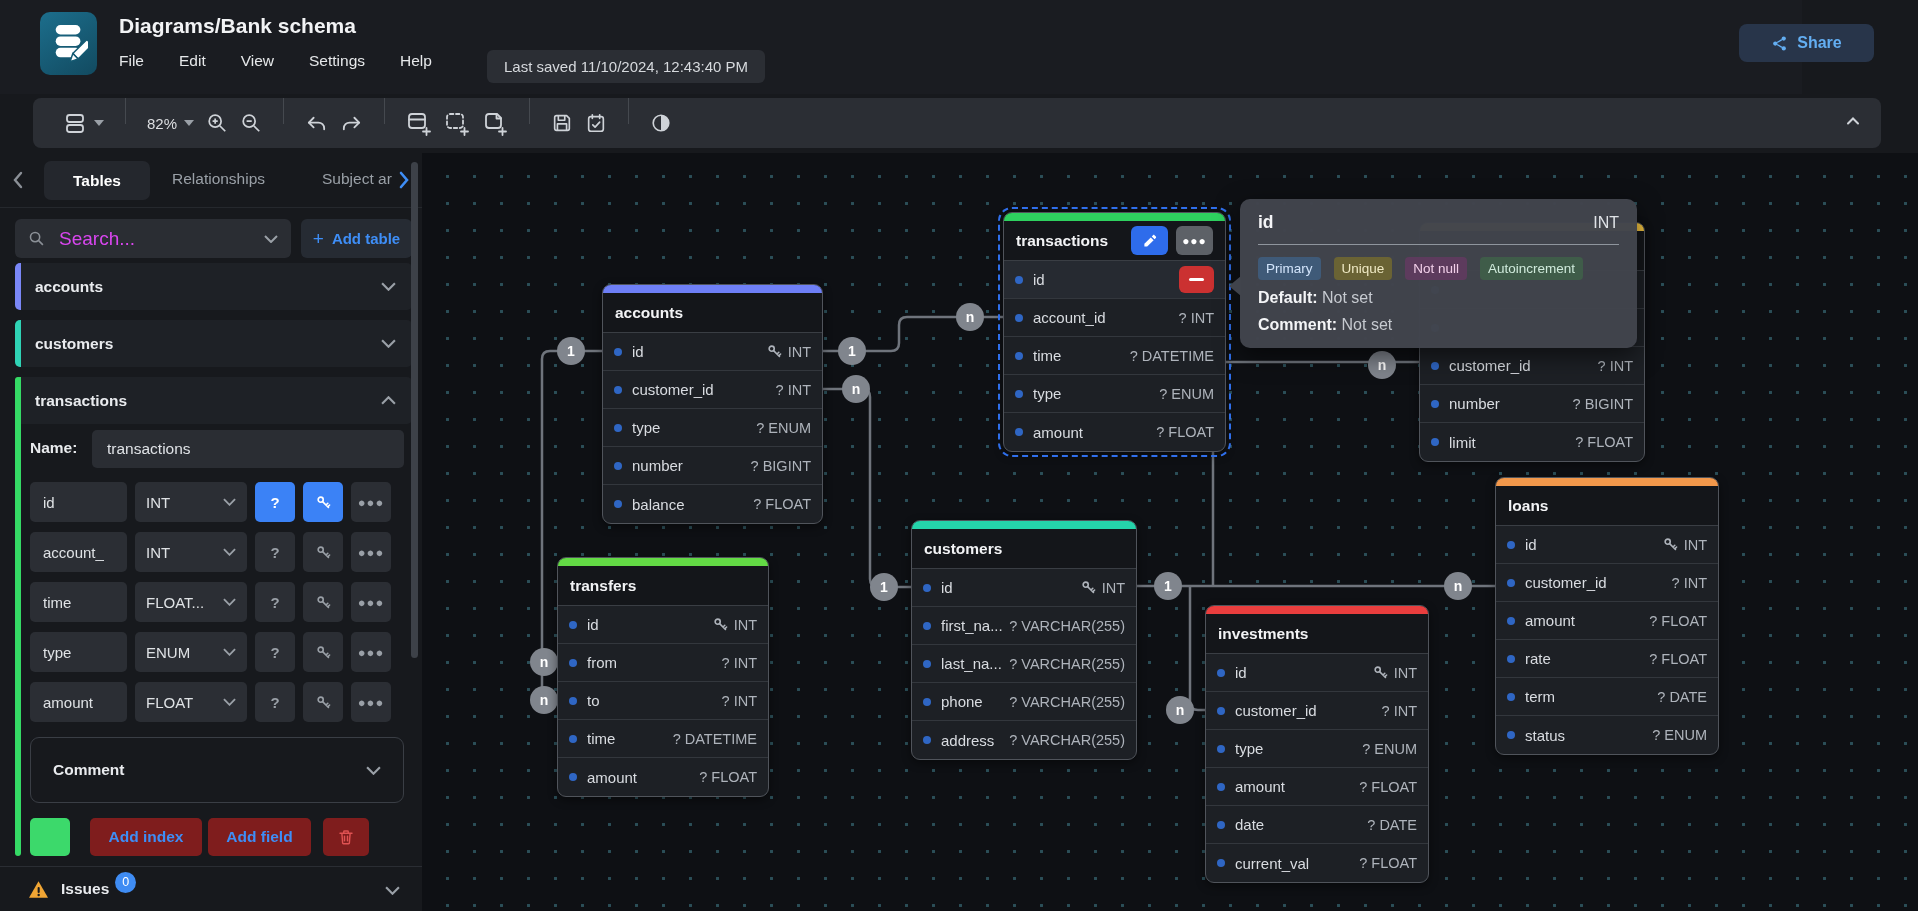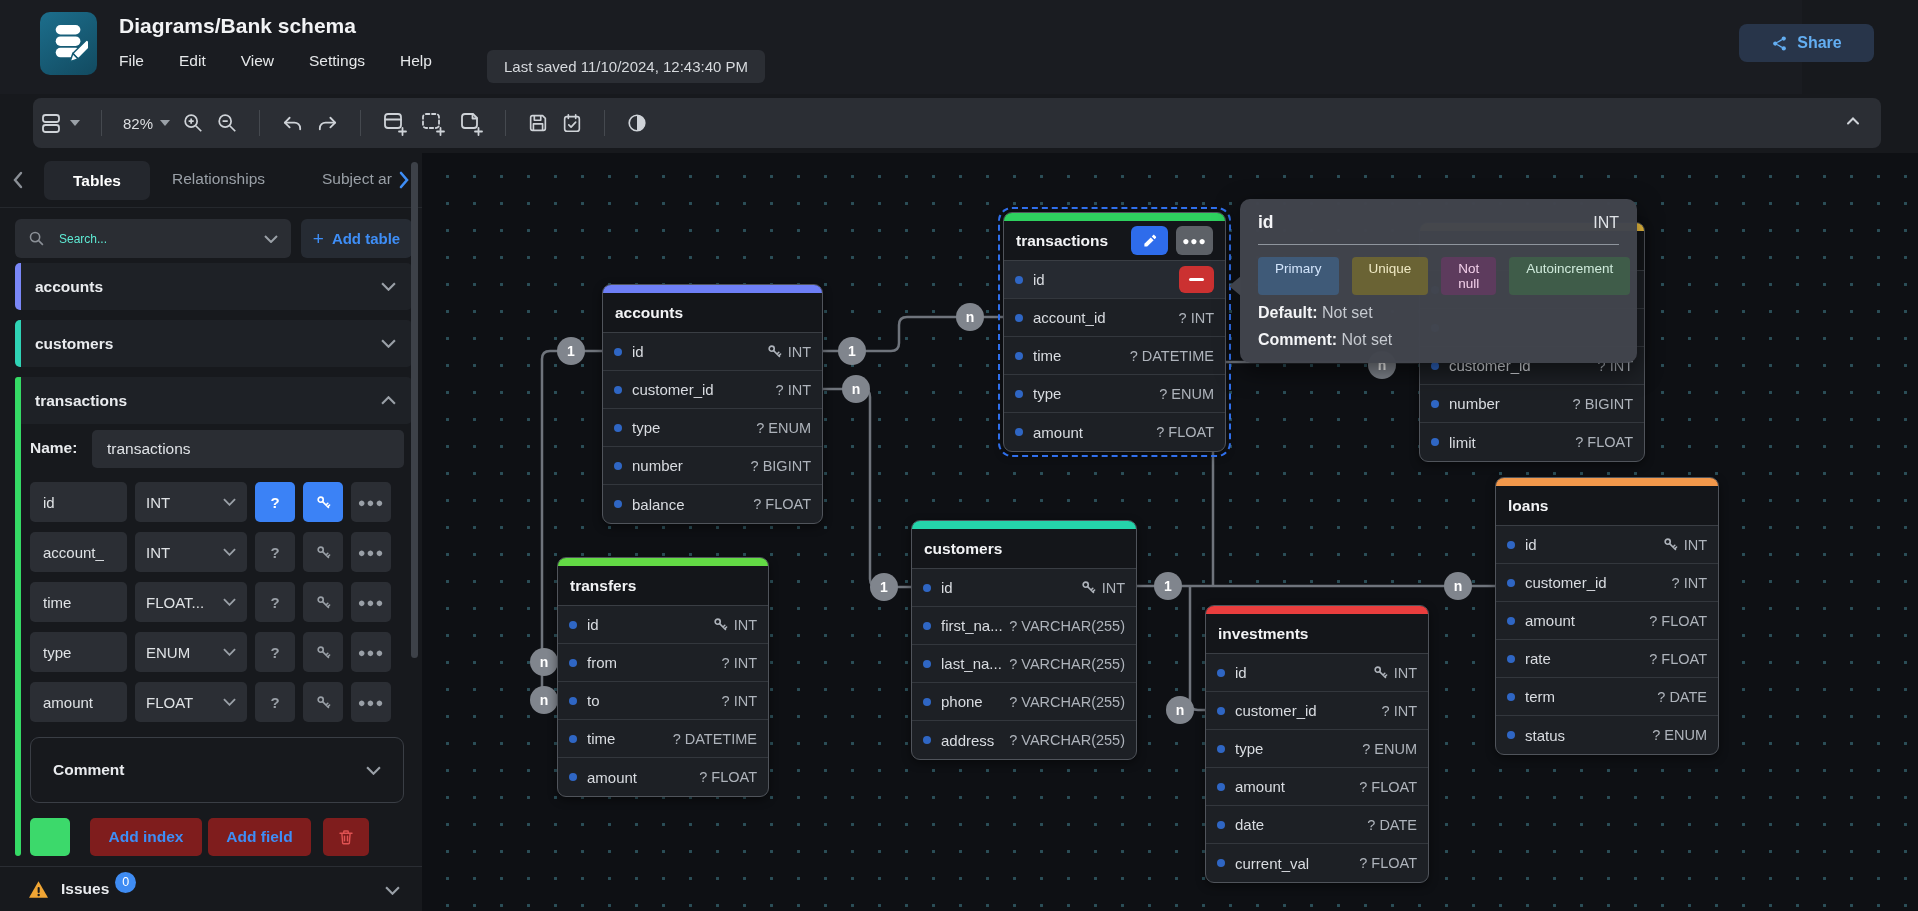--- a/index.html
+++ b/index.html
@@ -16,42 +16,42 @@
   .menubar span { cursor:default; }
   .last-saved { position:absolute; left:487px; top:50px; height:33px; line-height:33px; padding:0 17px;
                 background:#2b2e34; border-radius:6px; color:#d6d9dd; font-size:15px; }
   .share-btn { position:absolute; left:1739px; top:24px; width:135px; height:38px; background:#28354a;
                border:none; border-radius:8px; display:flex; align-items:center; justify-content:center; gap:9px;
                color:#63aef2; font-size:16px; font-weight:700; cursor:pointer; }
 
   
   .tstrip { position:absolute; left:0; top:94px; width:1918px; height:59px; background:#17191d; }
   .toolbar { position:absolute; left:33px; top:4px; width:1848px; height:50px; background:#2b2e34;
-             border-radius:8px; display:flex; align-items:center; }
+             border-radius:8px; display:flex; padding-left:24px; }
   .tbtn { display:flex; align-items:center; gap:7px; padding:5px 6px; border-radius:5px; cursor:pointer; color:#cfd3d8; }
   .zoom-pct { font-size:15px; color:#dcdee1; }
   .tdiv { width:1px; height:26px; background:#45494f; margin:0 15px; }
   .caret { width:0; height:0; border-left:5px solid transparent; border-right:5px solid transparent;
            border-top:6px solid #9aa0a7; }
   .collapse { position:absolute; right:18px; top:13px; cursor:pointer; }
 
   
   .sidebar { position:absolute; left:0; top:153px; width:422px; height:758px; background:#17191d; }
   .tabbar { position:absolute; left:0; top:0; width:422px; height:55px; border-bottom:1px solid #25282d; }
   .tab-back { position:absolute; left:10px; top:16px; cursor:pointer; }
   .tab-next { position:absolute; left:396px; top:16px; cursor:pointer; }
   .tab-active { position:absolute; left:44px; top:8px; width:106px; height:39px; background:#24272d; border-radius:7px;
                 display:flex; align-items:center; justify-content:center; color:#ffffff; font-weight:700; font-size:15.5px; cursor:pointer; }
   .tab { position:absolute; top:17px; color:#9aa0a7; font-size:15.5px; cursor:pointer; white-space:nowrap; }
   .tab.rel { left:172px; }
   .tab.subj { left:322px; width:72px; overflow:hidden; }
 
   .search-box { position:absolute; left:15px; top:66px; width:276px; height:39px; background:#2a2d33;
                 border-radius:6px; display:flex; align-items:center; padding:0 13px; gap:14px; cursor:text; }
-  .search-ph { color:#5eead4; font-size:12px; flex:1; }
+  .search-ph { color:#d946ef; font-size:19px; flex:1; }
   .add-table-btn { position:absolute; left:301px; top:66px; width:111px; height:39px; background:#262b33;
                    border:none; border-radius:6px; color:#3e8ef7; font-size:15px; font-weight:700;
                    display:flex; align-items:center; justify-content:center; gap:8px; cursor:pointer; }
   .plus-g { font-size:19px; font-weight:400; line-height:1; }
 
   .acc-item { position:absolute; left:15px; width:397px; height:47px; background:#1e2126; border-radius:5px;
               display:flex; align-items:center; padding-left:20px; cursor:pointer; overflow:hidden; }
   .acc-stripe { position:absolute; left:0; top:0; width:6px; height:100%; }
   .acc-label { color:#e9ebee; font-size:15.5px; font-weight:700; }
   .acc-chev { position:absolute; right:16px; top:19px; }
@@ -126,21 +126,21 @@
   
   .tooltip { position:absolute; background:rgba(65,68,76,.98); border-radius:10px; padding:13px 18px 14px;
              box-shadow:0 8px 24px rgba(0,0,0,.55); z-index:10; }
   .tooltip::before { content:""; position:absolute; left:-11px; top:77px; border-top:10px solid transparent;
              border-bottom:10px solid transparent; border-right:12px solid rgba(65,68,76,.98); }
   .tt-head { display:flex; align-items:baseline; }
   .tt-name { font-size:17.5px; font-weight:700; color:#f4f5f7; }
   .tt-type { margin-left:auto; font-size:16px; color:#dfe2e6; }
   .tt-div { border-top:1.5px solid #8f959d; margin:11px 0 12px; }
   .tt-badges { display:flex; gap:13px; }
-  .tt-badge { font-size:13.5px; padding:4px 17px; border-radius:4px; font-weight:400; }
+  .tt-badge { font-size:13.5px; padding:4px 8px; border-radius:4px; font-weight:400; }
   .tt-line { margin-top:9px; font-size:16px; color:#c6cad0; }
   .tt-line b { color:#f4f5f7; }
 </style>
 </head>
 <body>
 
 <div class="app">
 
   <header class="hdr">
     <div class="logo">

